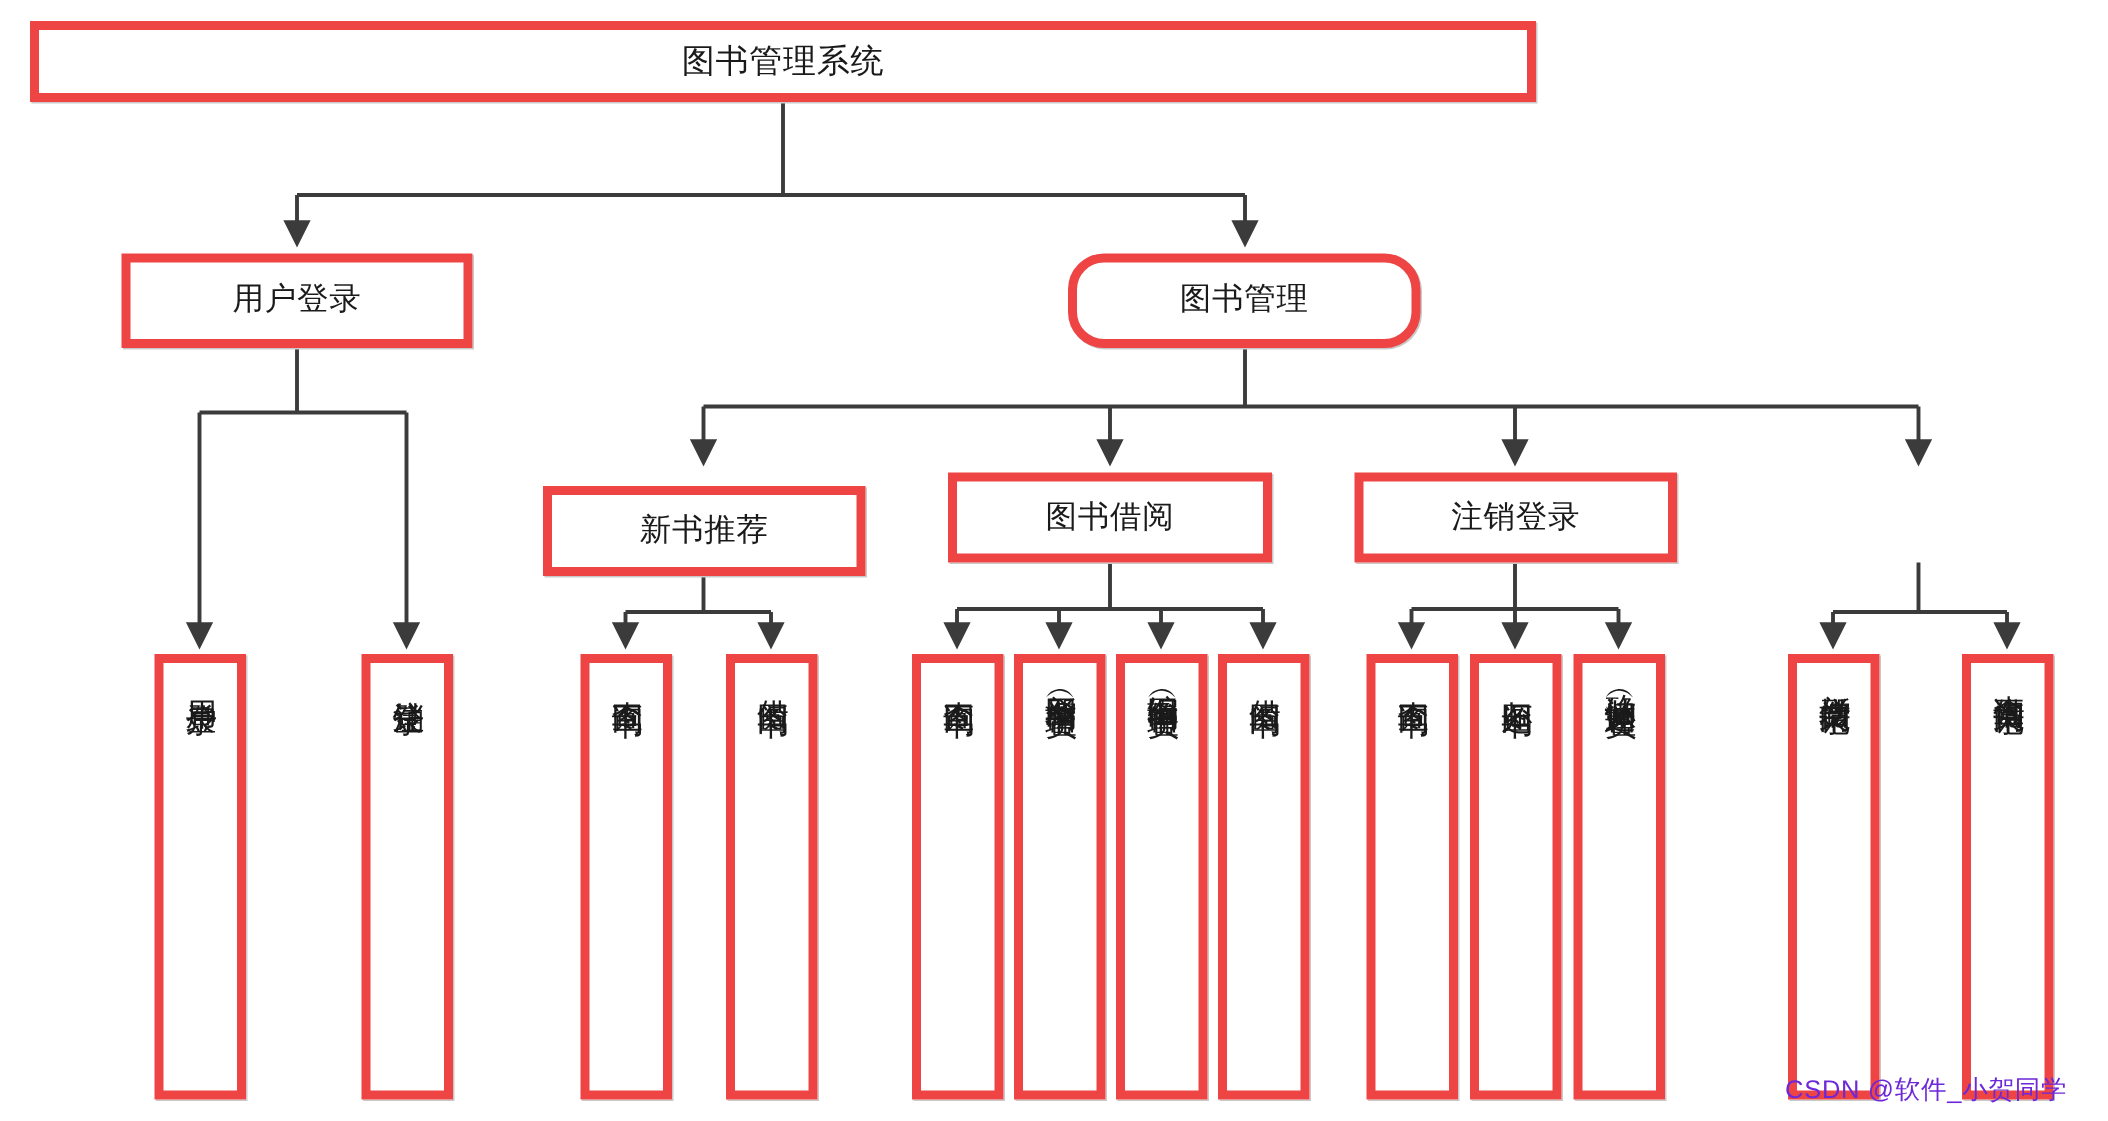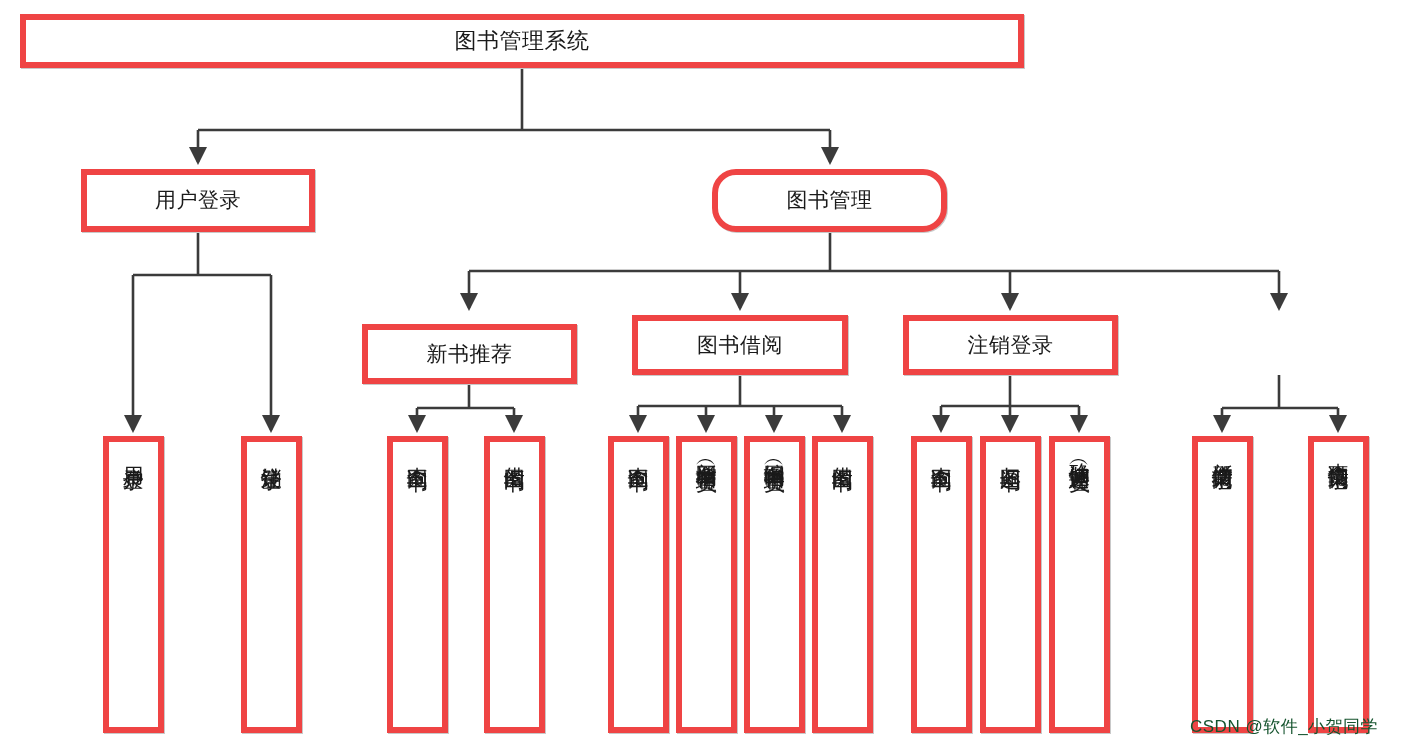--- a/index.html
+++ b/index.html
@@ -62,21 +62,21 @@
     line-height: 1.12;
     letter-spacing: 1.5px;
     white-space: nowrap;
   }
   .node.vert.tall {
     padding-top: 4px;
   }
   .watermark {
     position: absolute;
     font-size: 17px;
-    color: #14532d;
+    color: #6d28d9;
     white-space: nowrap;
     letter-spacing: 0.5px;
   }
 </style>
 </head>
 <body>
 
 <div id="canvas">
 
   <svg id="wires" viewBox="0 0 1405 747" xmlns="http://www.w3.org/2000/svg">

